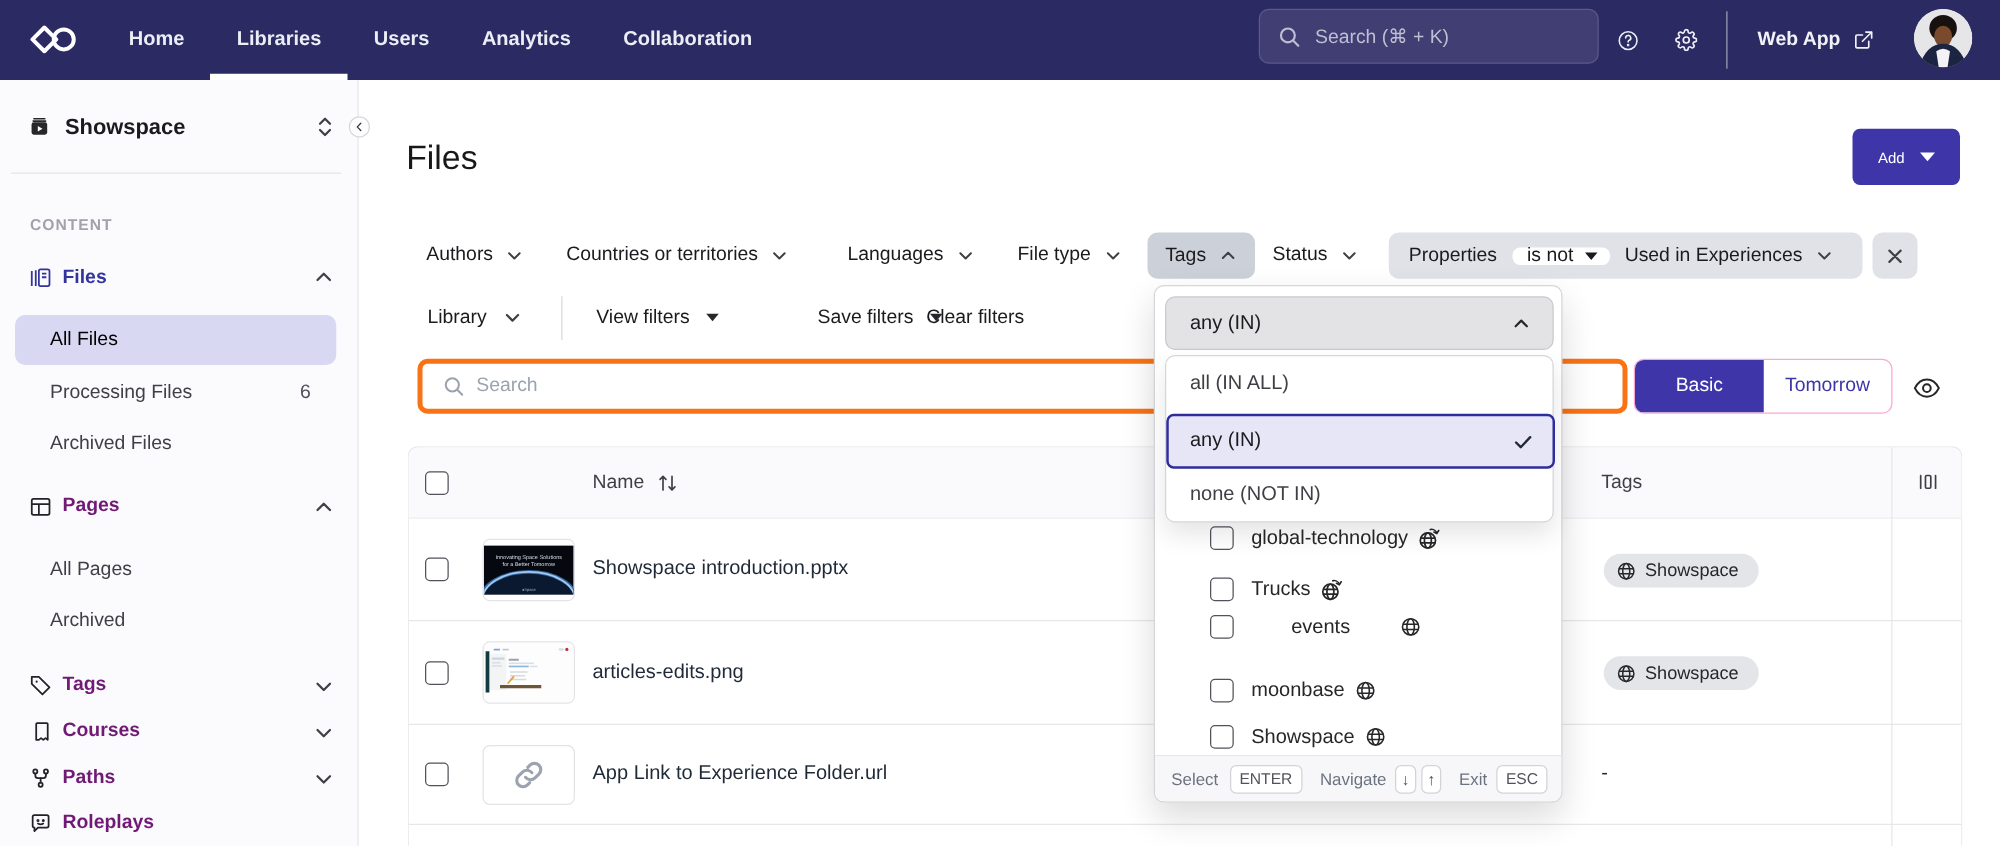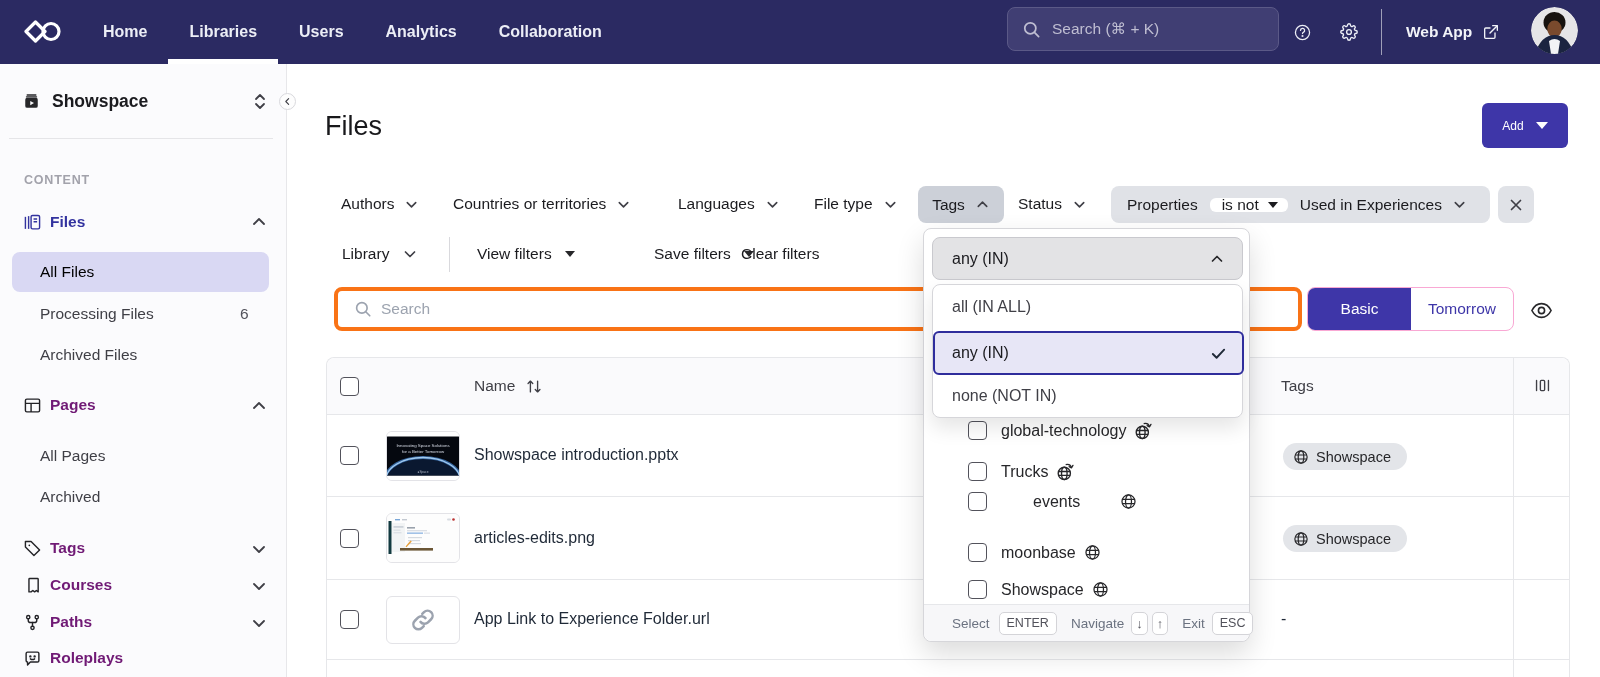--- a/index.html
+++ b/index.html
@@ -435,21 +435,21 @@
       </svg>
   </div>
   <div class="dd-tagitem" style="left:44px;top:351px;"><span class="ddcb"></span>Showspace
     <svg width="17" height="17" viewBox="0 0 24 24" fill="none" stroke="#27272a" stroke-width="1.8">
         <circle cx="12" cy="12" r="9.2"></circle>
         <ellipse cx="12" cy="12" rx="4.2" ry="9.2"></ellipse>
         <path d="M3.2 9 h17.6 M3.2 15 h17.6"></path>
       </svg>
   </div>
   <div class="dd-footer">
-    <span style="margin-left:28px;">Select</span>
+    <span style="margin-left:13px;">Select</span>
     <span class="kbd" style="margin-left:9px;">ENTER</span>
     <span style="margin-left:14px;">Navigate</span>
     <span class="kbd" style="margin-left:7px;padding:0 4px;font-size:13px;">↓</span>
     <span class="kbd" style="margin-left:4px;padding:0 4px;font-size:13px;">↑</span>
     <span style="margin-left:14px;">Exit</span>
     <span class="kbd" style="margin-left:7px;">ESC</span>
   </div>
   <div class="dd-list">
     <div class="dd-opt" style="top:0;">all (IN ALL)</div>
     <div class="dd-sel">any (IN)

